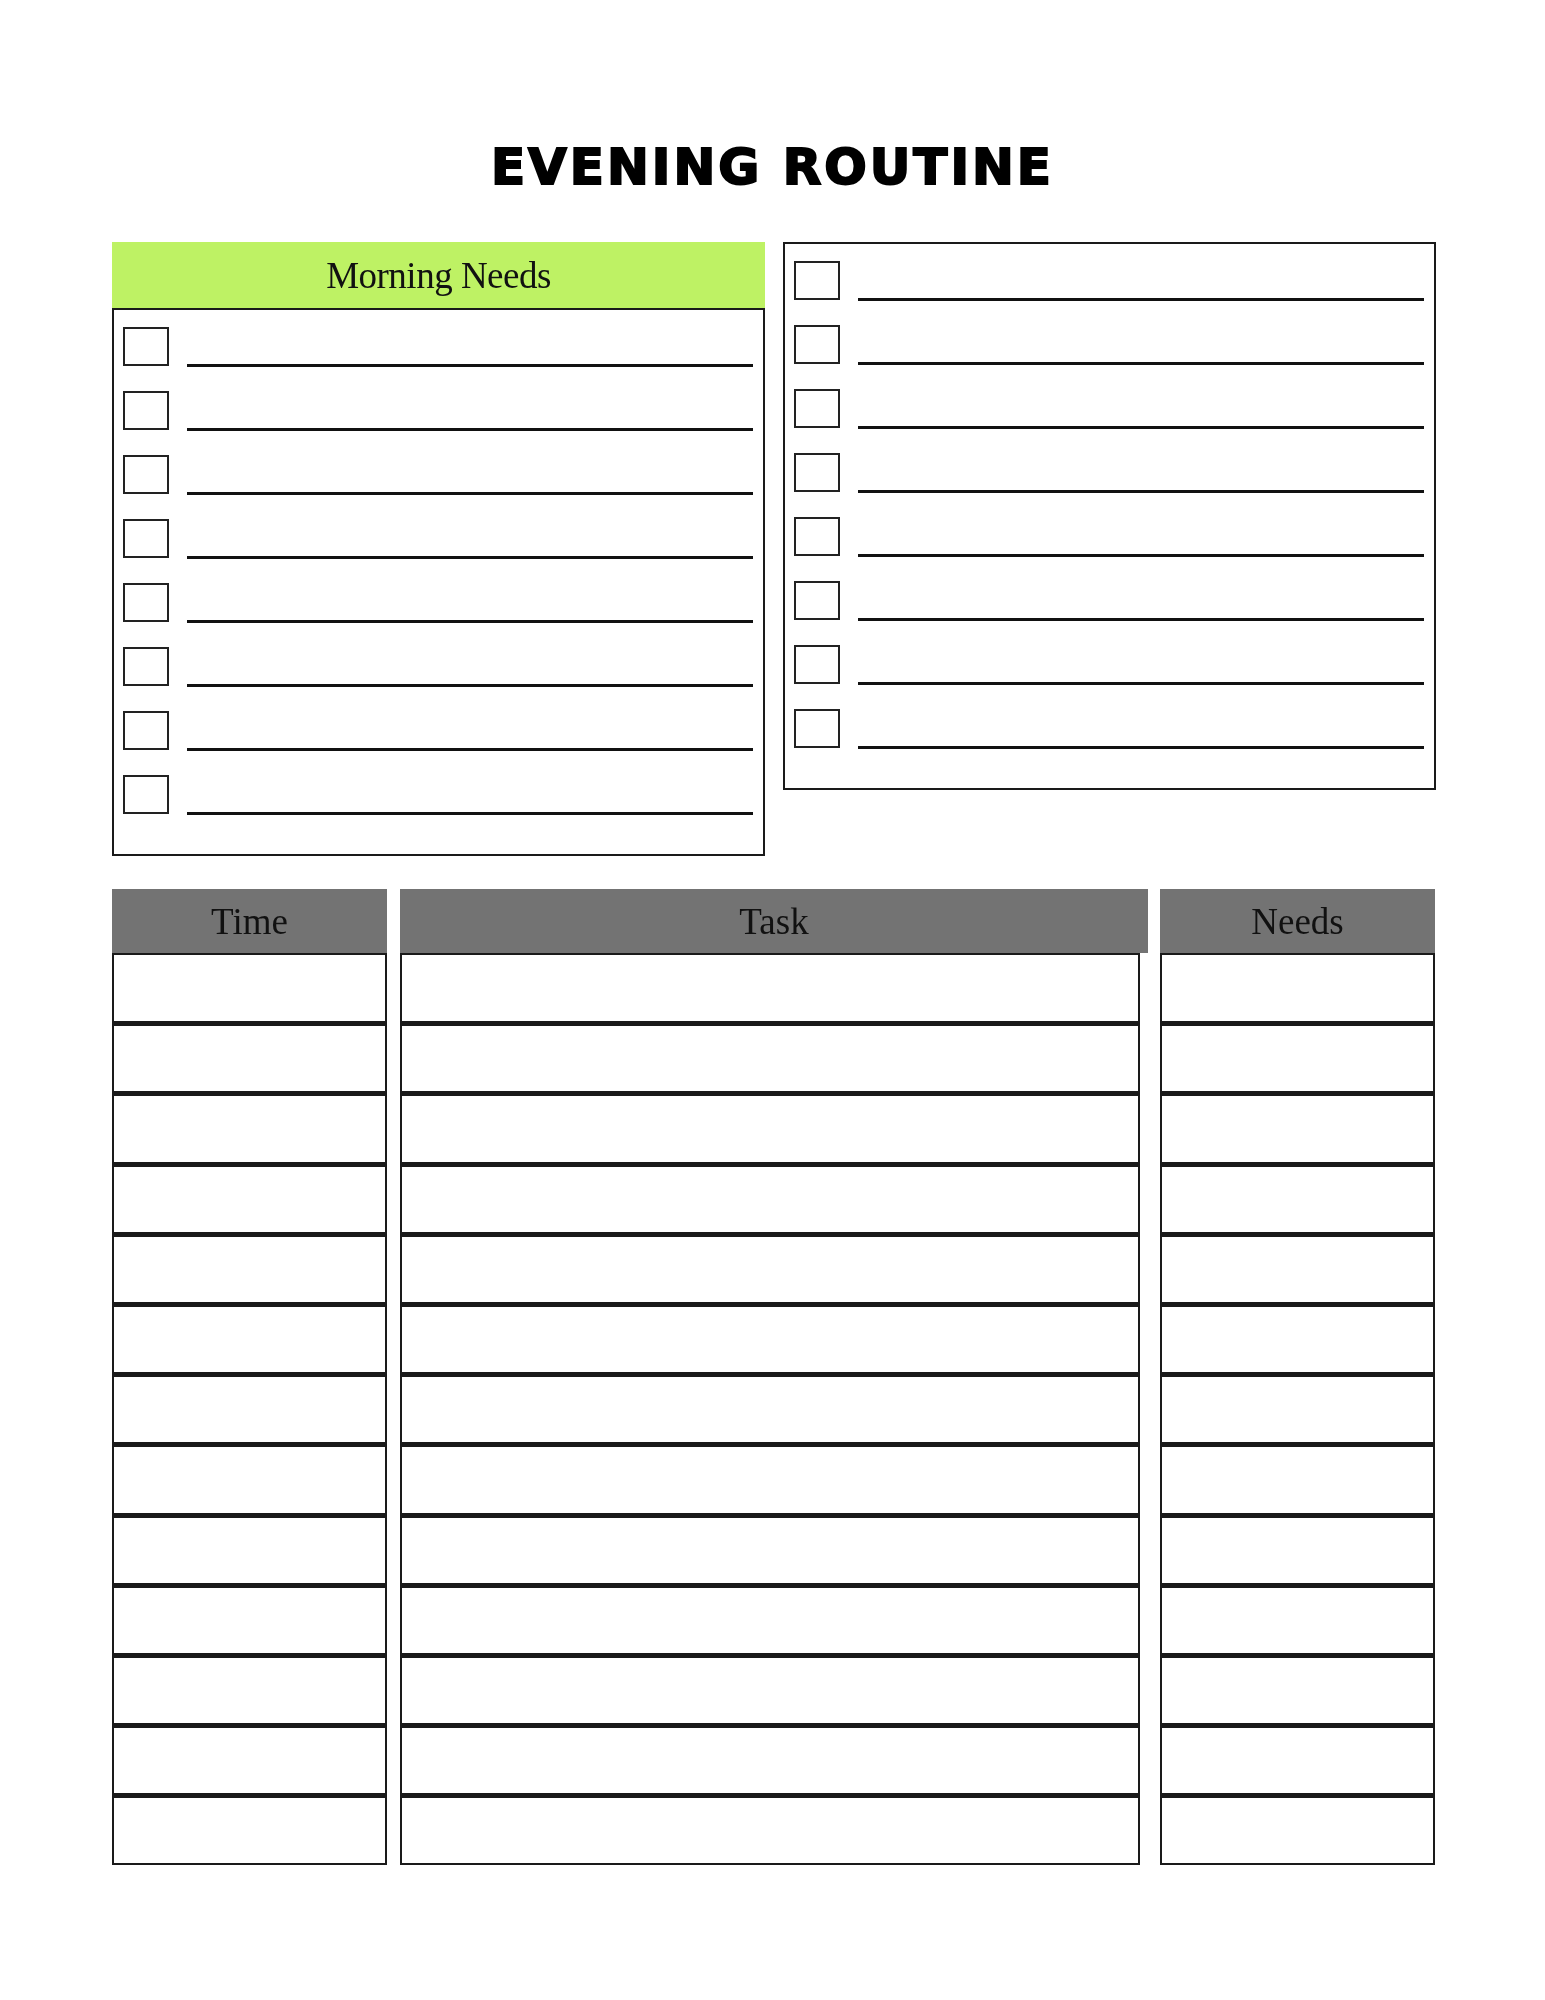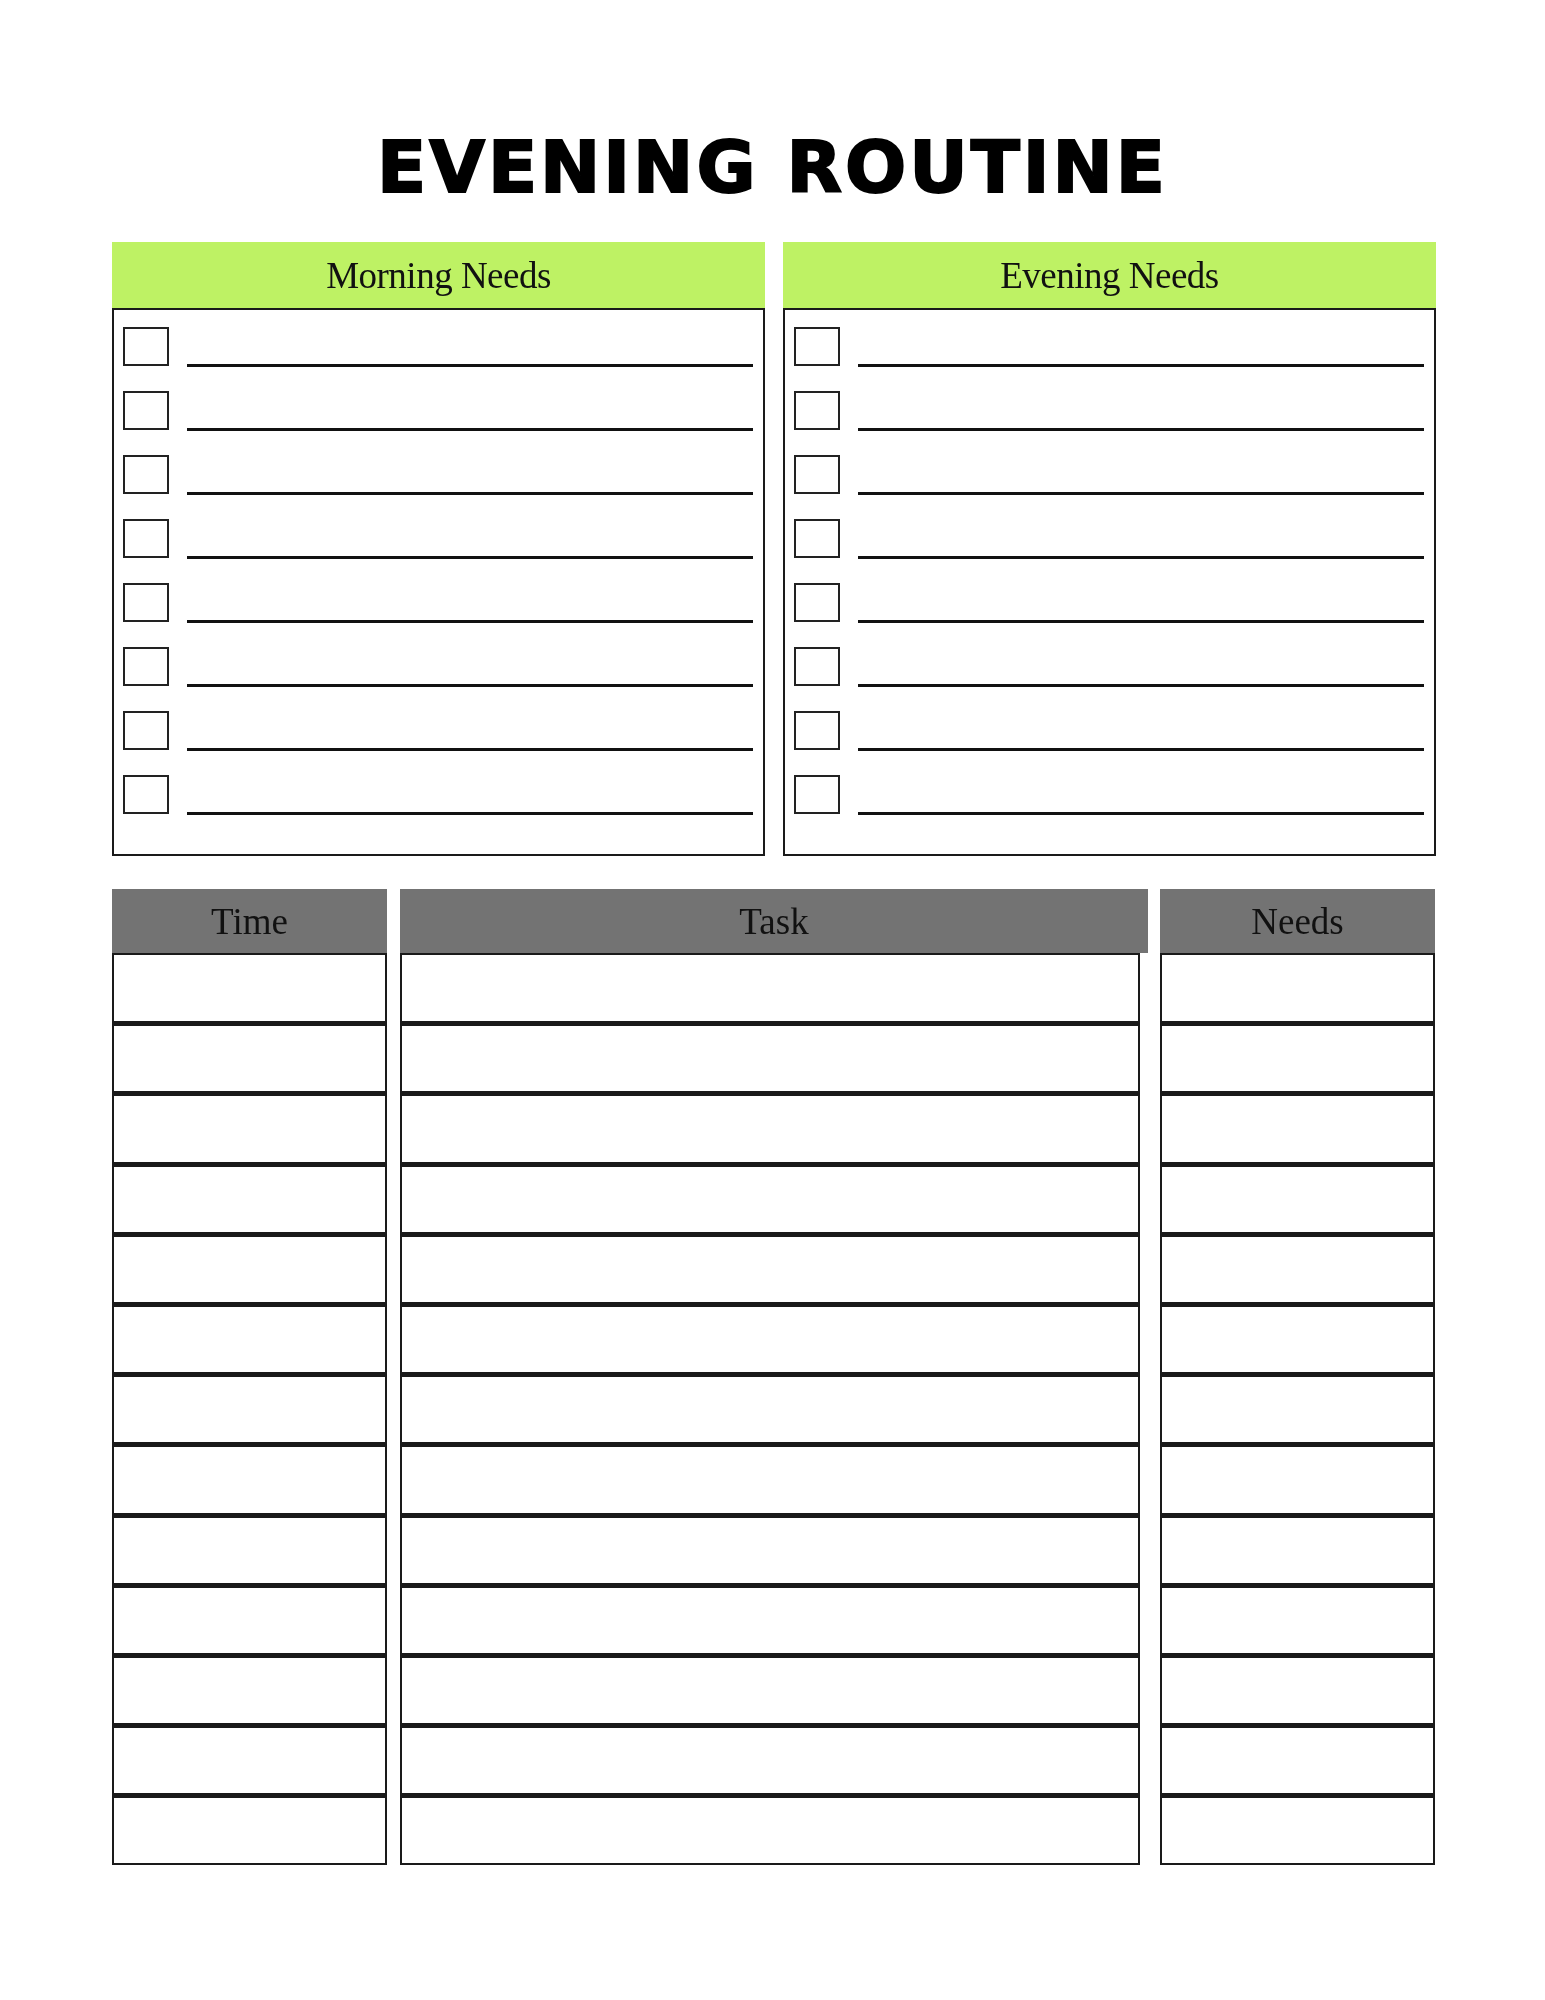--- a/index.html
+++ b/index.html
@@ -2,21 +2,21 @@
 <html><head>
   <meta charset="utf-8">
   <style>
     * { box-sizing: border-box; margin: 0; padding: 0; }
     html, body { width: 1545px; height: 2000px; background: #ffffff; overflow: hidden; }
     body { position: relative; font-family: "Liberation Serif", "DejaVu Serif", serif; color: #111; }
 
     .title {
       position: absolute; left: 0; top: 128px; width: 1545px; text-align: center;
       font-family: "DejaVu Sans", "Liberation Sans", sans-serif;
-      font-weight: 900; font-size: 72px; line-height: 78px; letter-spacing: 3px;
+      font-weight: 900; font-size: 50px; line-height: 78px; letter-spacing: 3px;
       color: #000;
       -webkit-text-stroke: 2px #000;
     }
 
     
     .panel { position: absolute; top: 242px; width: 653px; }
     .panel.left { left: 112px; }
     .panel.right { left: 783px; }
     .panel-header {
       height: 66px; background: #bef264;
@@ -91,21 +91,20 @@
         <div class="need-line"></div>
       </div>
       <div class="need-row">
         <div class="checkbox"></div>
         <div class="need-line"></div>
       </div>
     </div>
 </section>
 
 <section class="panel right">
-  <div class="panel-header">Evening Needs</div>
   <div class="panel-body" id="evening-list">
       <div class="need-row">
         <div class="checkbox"></div>
         <div class="need-line"></div>
       </div>
       <div class="need-row">
         <div class="checkbox"></div>
         <div class="need-line"></div>
       </div>
       <div class="need-row">

